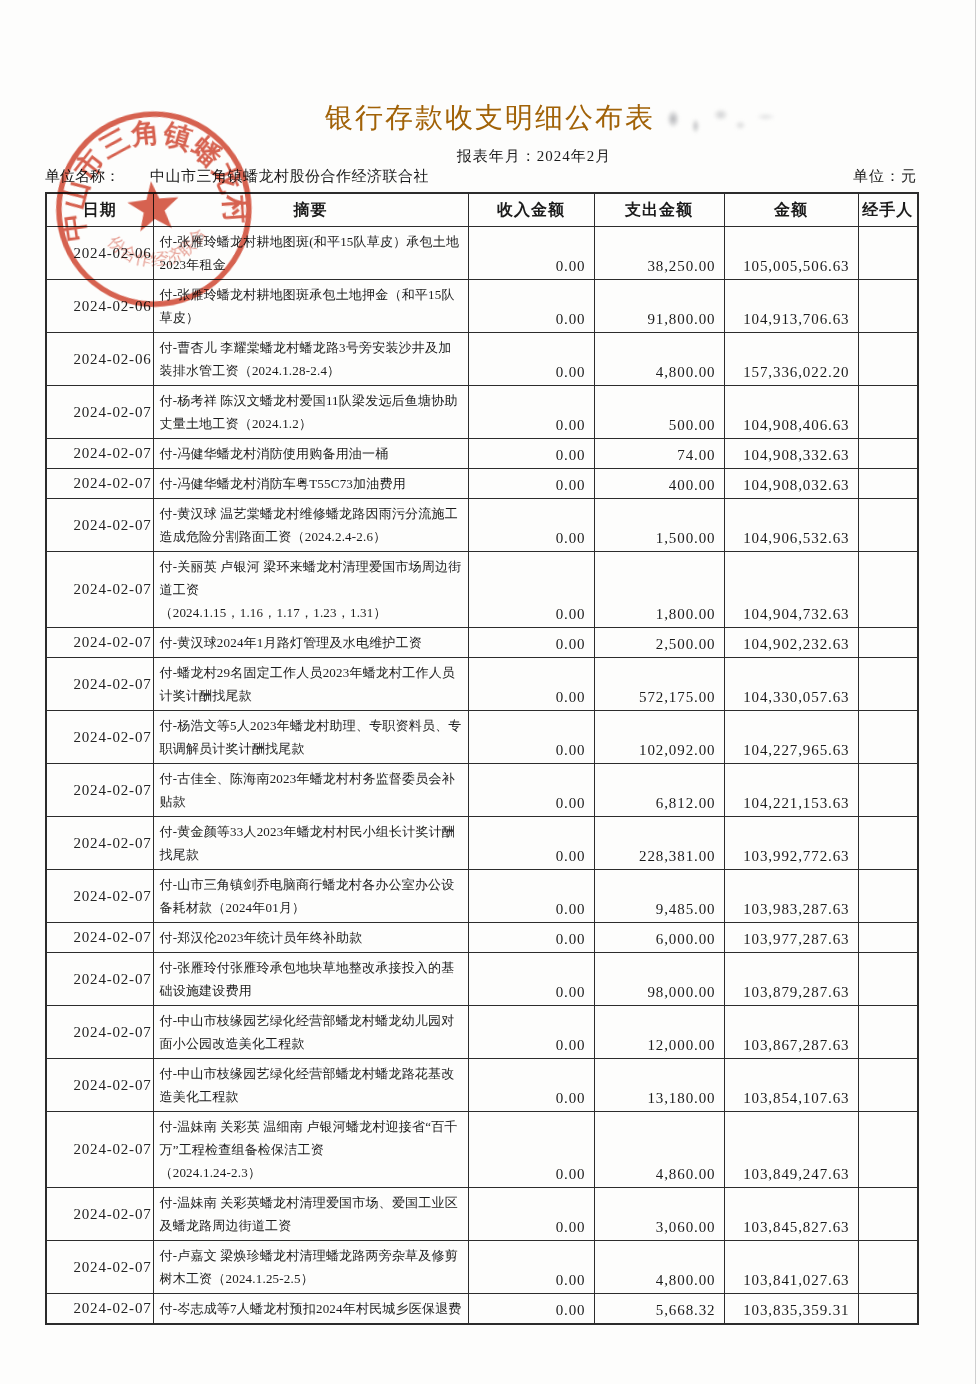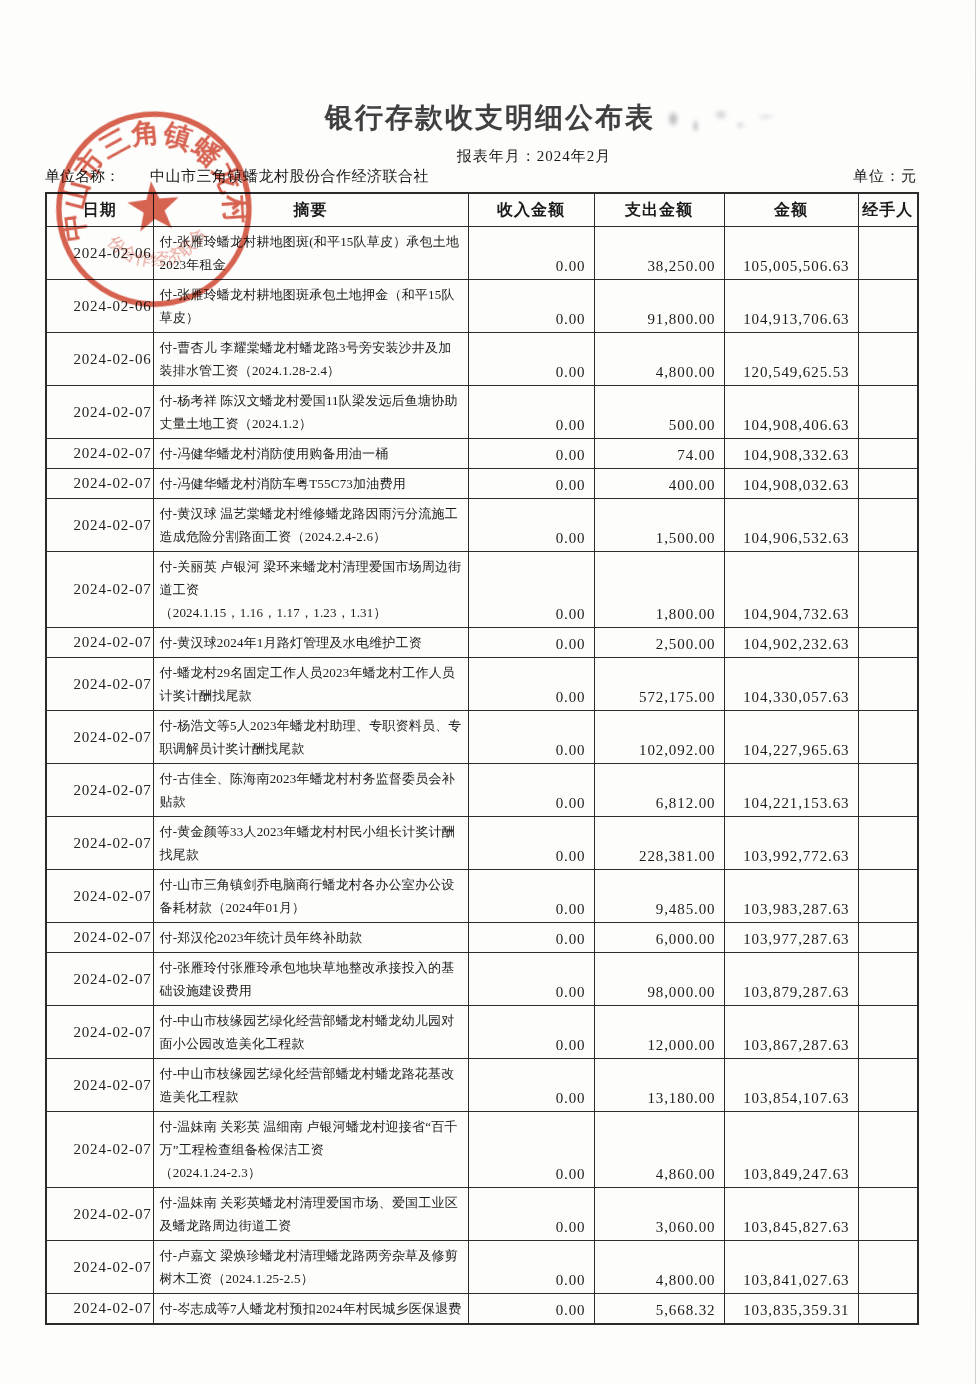--- a/index.html
+++ b/index.html
@@ -13,22 +13,22 @@
     overflow:hidden;
   }
   .page-edge-line {
     position:absolute; top:0; bottom:0; right:4px; width:1px;
     background:linear-gradient(#cfcfcf,#bdbdbd,#cfcfcf);
   }
   .doc-title {
     position:absolute; top:99px; left:0; width:100%;
     text-align:center;
     font-family:"Liberation Sans","DejaVu Sans",sans-serif;
-    font-size:28px; font-weight:bold; letter-spacing:2px;
-    color:#404040;
+    font-size:28px; font-weight:normal; letter-spacing:2px;
+    color:#a16207;
   }
   .doc-subtitle {
     position:absolute; top:147px; left:0; width:100%;
     text-align:center; font-size:15px; letter-spacing:1px;padding-left:44px;
   }
   .unit-row {
     position:absolute; top:167px; left:45px; width:872px;
     display:flex; justify-content:space-between; align-items:baseline;
     font-size:15px;
   }
@@ -146,21 +146,21 @@
       <td class="c-num">0.00</td>
       <td class="c-num">91,800.00</td>
       <td class="c-num">104,913,706.63</td>
       <td class="c-handler"></td>
     </tr>
         <tr>
       <td class="c-date">2024-02-06</td>
       <td class="c-summary">付-曹杏儿 李耀棠蟠龙村蟠龙路3号旁安装沙井及加装排水管工资（2024.1.28-2.4）</td>
       <td class="c-num">0.00</td>
       <td class="c-num">4,800.00</td>
-      <td class="c-num">120,549,625.53</td>
+      <td class="c-num">157,336,022.20</td>
       <td class="c-handler"></td>
     </tr>
         <tr>
       <td class="c-date">2024-02-07</td>
       <td class="c-summary">付-杨考祥 陈汉文蟠龙村爱国11队梁发远后鱼塘协助丈量土地工资（2024.1.2）</td>
       <td class="c-num">0.00</td>
       <td class="c-num">500.00</td>
       <td class="c-num">104,908,406.63</td>
       <td class="c-handler"></td>
     </tr>

